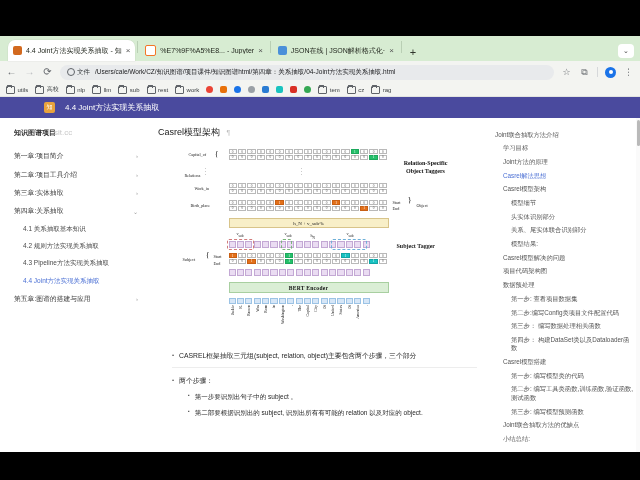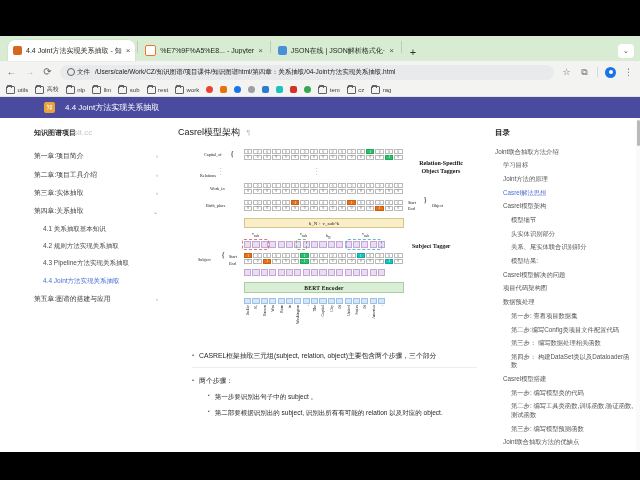--- a/index.html
+++ b/index.html
@@ -44,21 +44,21 @@
   .bm .folder:before{content:"";position:absolute;left:0;top:-2px;width:3px;height:2px;border:1px solid #5f6368;border-bottom:none;border-radius:1px 1px 0 0;}
   .bmicon{width:7px;height:7px;border-radius:2px;}
 
   
   .page{position:relative;height:356px;background:#fff;overflow:hidden;}
   .pagehdr{height:21px;background:#4a4a9e;display:flex;align-items:center;gap:10px;padding-left:44px;}
   .pagehdr .logo{width:11px;height:11px;background:#e8a33d;border-radius:2px;display:flex;align-items:center;justify-content:center;font-size:6px;color:#fff;}
   .pagehdr .ptitle{font-size:8px;color:#fff;}
 
   .body3{display:flex;height:335px;}
-  .leftnav{width:150px;flex:0 0 150px;padding:10px 6px 0 14px;box-sizing:border-box;position:relative;margin-left:20px;}
+  .leftnav{width:150px;flex:0 0 150px;padding:10px 6px 0 14px;box-sizing:border-box;position:relative;}
   .brand{font-size:7px;color:#333;font-weight:bold;margin-bottom:9px;position:relative;}
   .brand .wm{position:absolute;left:40px;top:0;color:#c9c9c9;font-weight:normal;font-size:8px;}
   .navitem{display:flex;align-items:center;justify-content:space-between;font-size:6.8px;color:#3b3b3b;padding:4.2px 6px 4.2px 0;}
   .navitem .chev{font-size:6px;color:#9a9a9a;}
   .subitem{font-size:6.5px;color:#4a4a4a;padding:4.2px 0 4.2px 9px;}
   .subitem.active{color:#4a6fd4;}
 
   .content{flex:1 1 auto;padding:8px 8px 0 6px;box-sizing:border-box;overflow:hidden;}
   .h2{font-size:9px;color:#222;margin:0 0 6px 2px;}
   .h2 .anchor{color:#bdbdbd;font-size:7px;margin-left:4px;}
@@ -695,21 +695,20 @@
               <span>第一步要识别出句子中的 subject 。</span>
             </div>
             <div class="bl2">
               <span class="sq">▪</span>
               <span>第二部要根据识别出的 subject, 识别出所有有可能的 relation 以及对应的 object.</span>
             </div>
           </div>
         </div>
 
         <div class="toc">
-          <div class="toc-title">目录</div>
           <div id="tocList">
               <div class="toc-item">Joint联合抽取方法介绍</div>
               <div class="toc-item lv2">学习目标</div>
               <div class="toc-item lv2">Joint方法的原理</div>
               <div class="toc-item lv2 active">Casrel解法思想</div>
               <div class="toc-item lv2">Casrel模型架构</div>
               <div class="toc-item lv3">模型细节</div>
               <div class="toc-item lv3">头实体识别部分</div>
               <div class="toc-item lv3">关系、尾实体联合识别部分</div>
               <div class="toc-item lv3">模型结果:</div>

